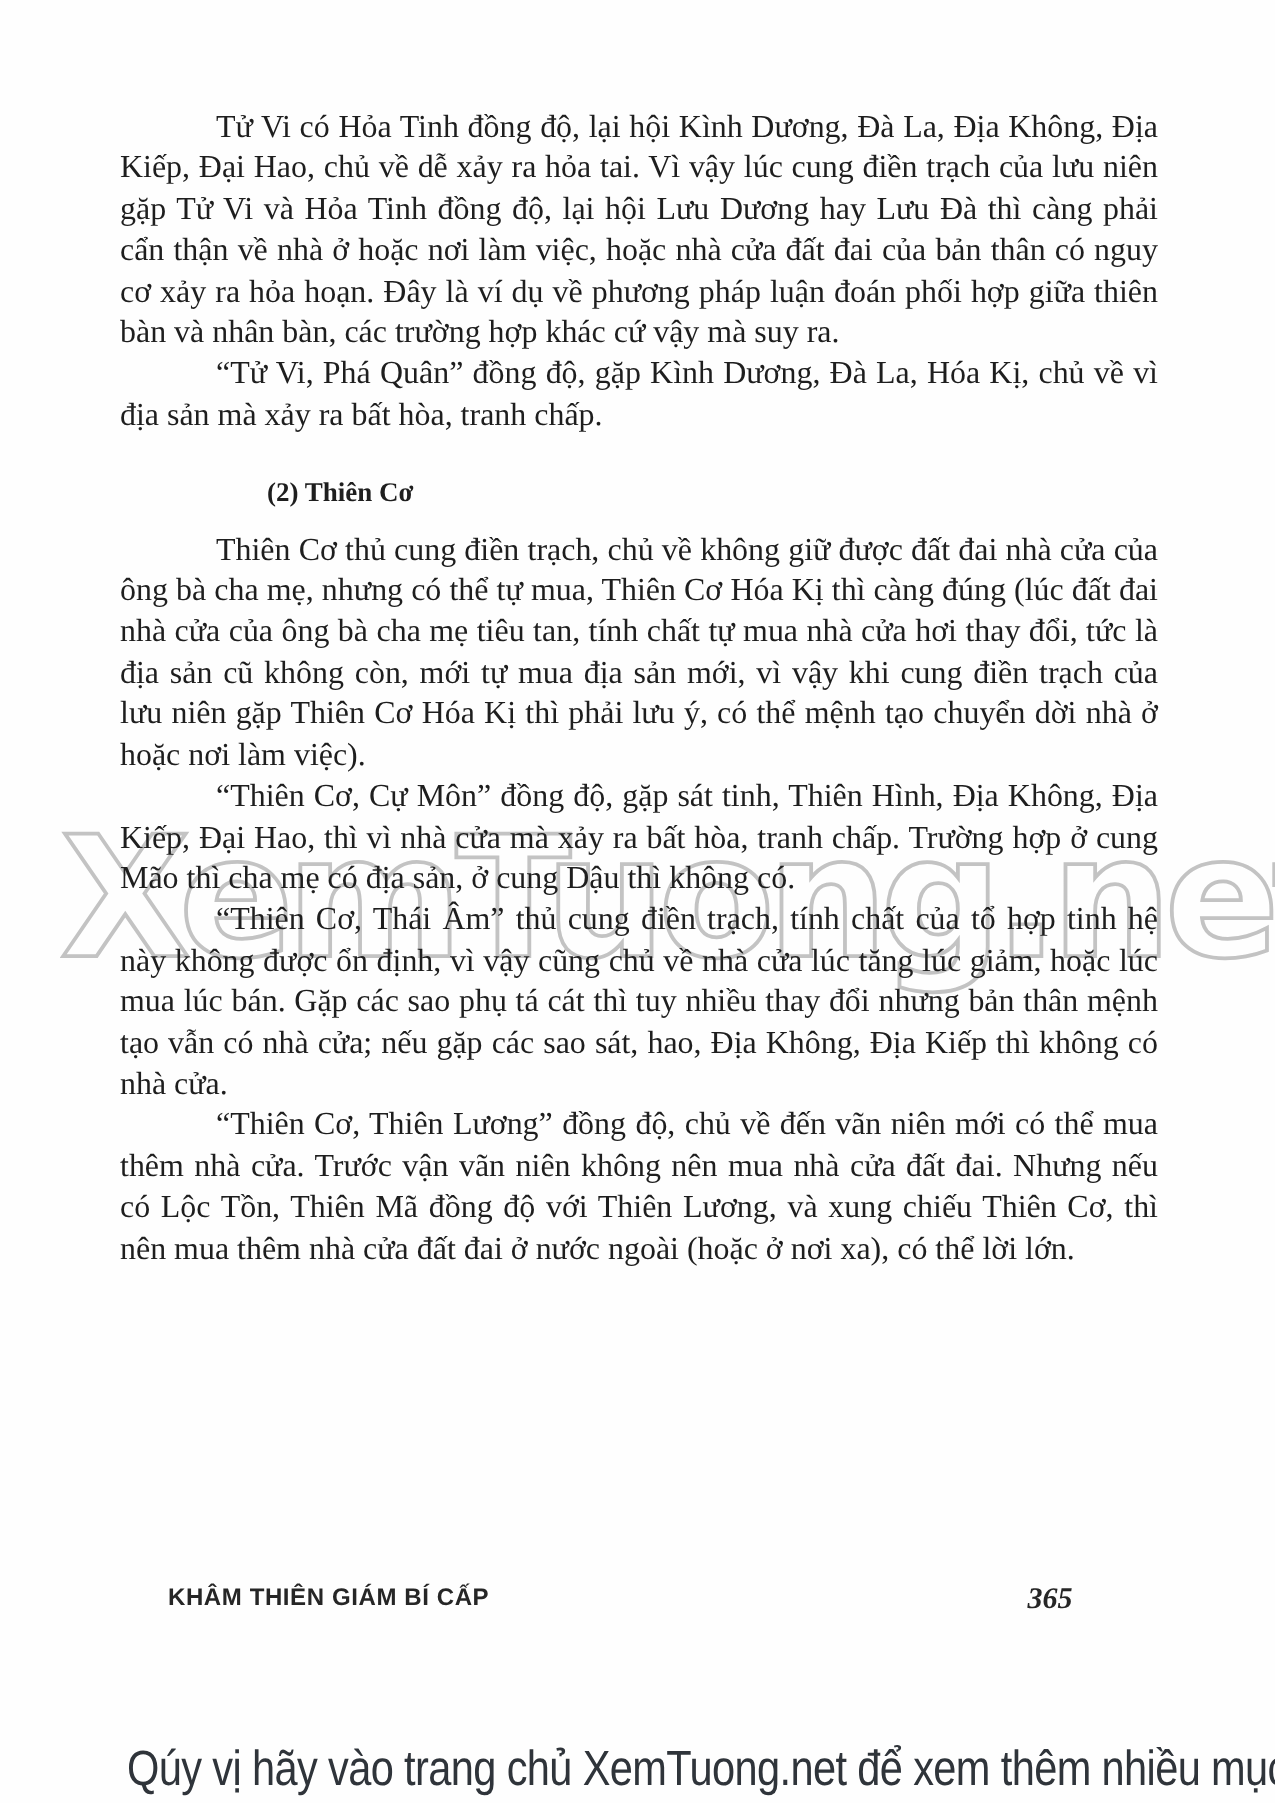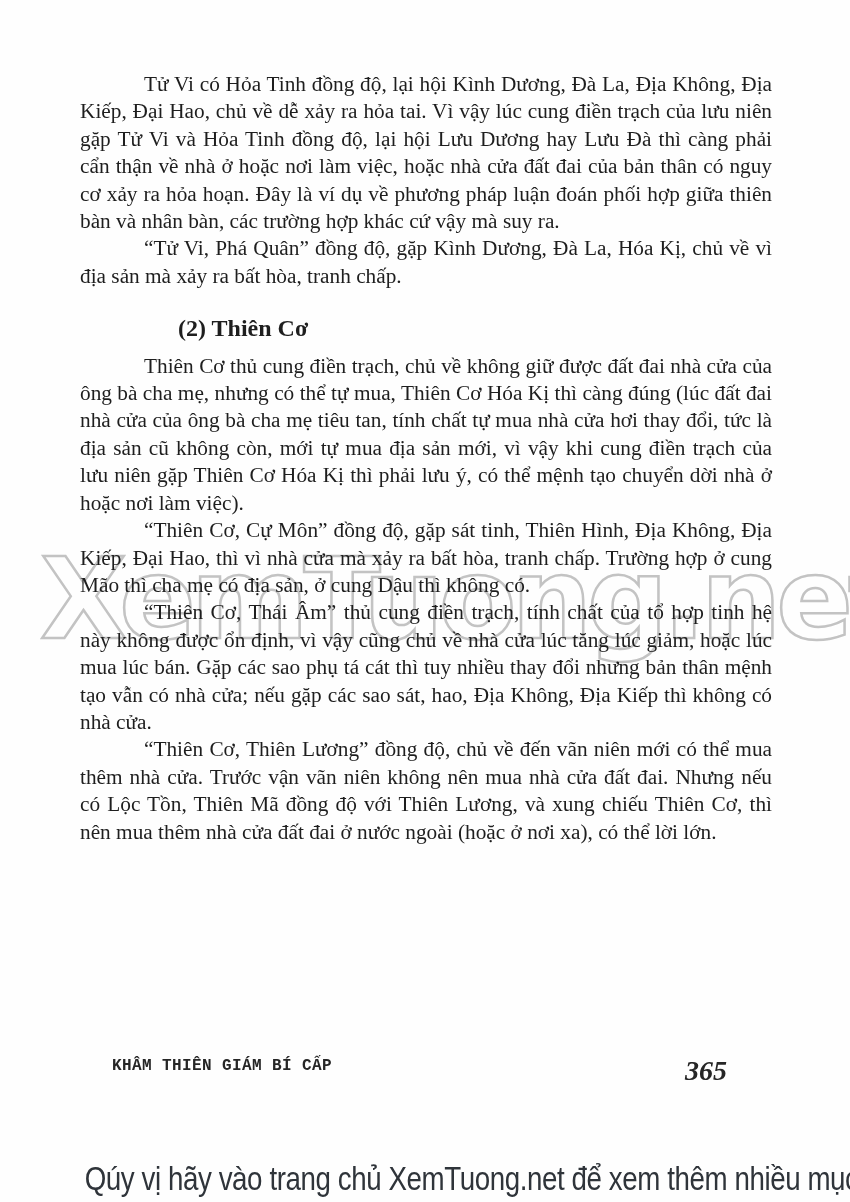--- a/index.html
+++ b/index.html
@@ -46,51 +46,51 @@
     font-size: 21.3px;
     line-height: 27.4px;
     text-align: justify;
   }
   .body-text p {
     margin: 0;
     text-indent: 64px;
   }
   .section-heading {
     margin: 25px 0 10px 98px;
-    font-size: 24px;
+    font-size: 18px;
     font-weight: bold;
     color: #1e1e1e;
     text-indent: 0;
   }
   .footer {
     position: absolute;
     top: 1057px;
     left: 0;
     width: 850px;
     z-index: 2;
   }
   .running-title {
     position: absolute;
     left: 112px;
     top: 0;
-    font-family: Liberation Mono, monospace;
+    font-family: Liberation Sans, sans-serif;
     font-weight: bold;
     font-size: 16px;
     letter-spacing: 0.4px;
     color: #262626;
     white-space: nowrap;
   }
   .page-number {
     position: absolute;
     left: 685px;
     top: -2px;
     font-family: "Liberation Serif", serif;
     font-weight: bold;
     font-style: italic;
-    font-size: 28px;
+    font-size: 20px;
     color: #262626;
   }
   .promo-banner {
     position: absolute;
     top: 1155px;
     left: 0;
     width: 850px;
     height: 47px;
     z-index: 3;
     text-align: center;

